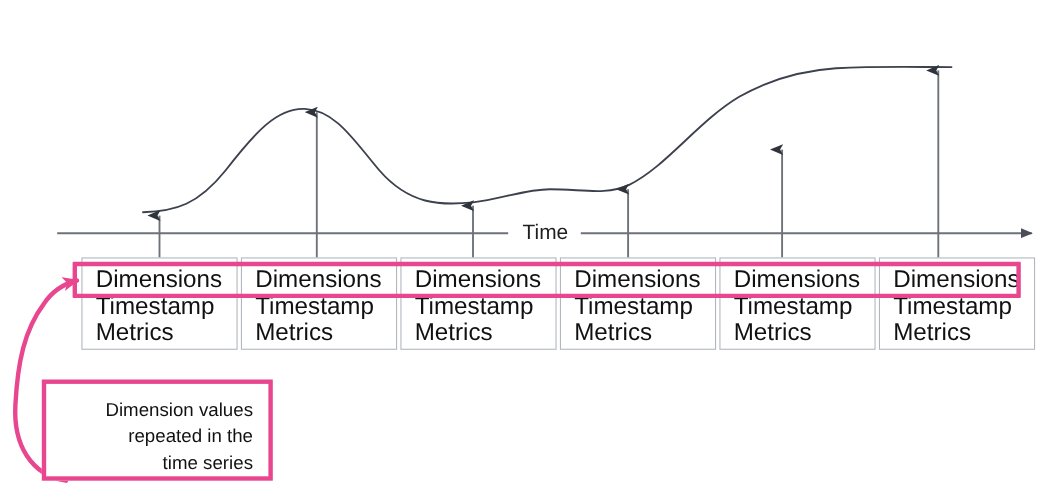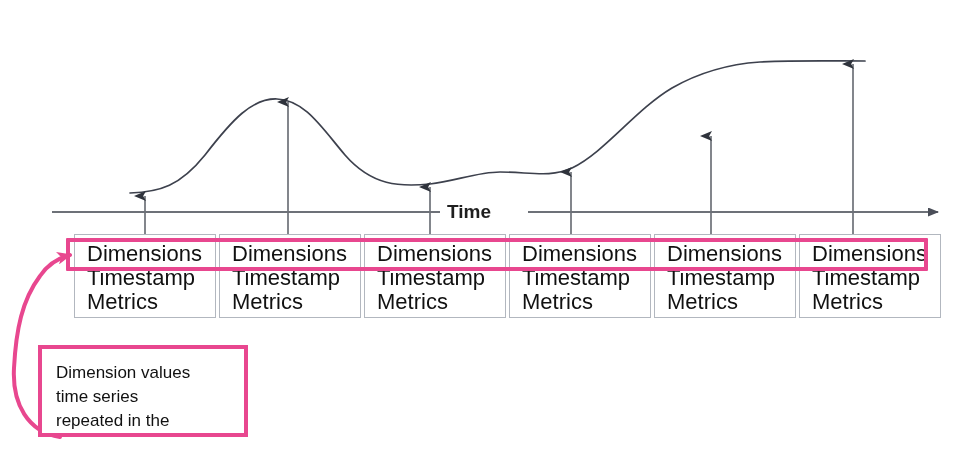--- a/index.html
+++ b/index.html
@@ -59,20 +59,21 @@
     border: 4px solid #e8478f;
     background: transparent;
     border-radius: 1px;
   }
   .callout-box {
     position: absolute;
     box-sizing: border-box;
     border: 4px solid #e8478f;
     background: #ffffff;
     padding: 12px 14px;
+    text-align: right;
   }
   .callout-line {
     font-size: 17px;
     line-height: 24px;
     color: #111111;
     white-space: nowrap;
     font-family: "Liberation Sans", sans-serif;
   }
 </style>
 </head>
@@ -107,21 +108,21 @@
              C 800,60 835,61 865,61" fill="none" stroke="#3d414d" stroke-width="1.7" stroke-linecap="round" stroke-linejoin="round"></path>
 
     <line x1="145" y1="236" x2="145" y2="196" stroke="#6d7178" stroke-width="1.7" marker-end="url(#tick-arrow)"></line>
     <line x1="288" y1="236" x2="288" y2="102" stroke="#6d7178" stroke-width="1.7" marker-end="url(#tick-arrow)"></line>
     <line x1="430" y1="236" x2="430" y2="187" stroke="#6d7178" stroke-width="1.7" marker-end="url(#tick-arrow)"></line>
     <line x1="571" y1="236" x2="571" y2="172" stroke="#6d7178" stroke-width="1.7" marker-end="url(#tick-arrow)"></line>
     <line x1="711" y1="236" x2="711" y2="136" stroke="#6d7178" stroke-width="1.7" marker-end="url(#tick-arrow)"></line>
     <line x1="853" y1="236" x2="853" y2="64" stroke="#6d7178" stroke-width="1.7" marker-end="url(#tick-arrow)"></line>
   </svg>
 
-  <div class="axis-label" style="left:440px; top:202px;font-weight:bold;">Time</div>
+  <div class="axis-label" style="left:468px; top:202px;">Time</div>
 
   <div class="record-box" style="left:74px; top:234px; width:142px; height:84px;">
     <div class="record-line">Dimensions</div>
     <div class="record-line">Timestamp</div>
     <div class="record-line">Metrics</div>
   </div>
 
   <div class="record-box" style="left:219px; top:234px; width:142px; height:84px;">
     <div class="record-line">Dimensions</div>
     <div class="record-line">Timestamp</div>
@@ -155,17 +156,17 @@
   <div class="pink-highlight" style="left:66px; top:238px; width:862px; height:33px;"></div>
 
   <svg class="layer" viewBox="0 0 964 450">
     <path d="M 60,437 C 28,432 12,404 14,368
              C 16,330 22,300 40,276
              C 48,264 58,258 70,255" fill="none" stroke="#e8478f" stroke-width="4" stroke-linecap="round" marker-end="url(#pink-arrow)"></path>
   </svg>
 
   <div class="callout-box" style="left:38px; top:345px; width:210px; height:92px;">
     <div class="callout-line">Dimension values</div>
+    <div class="callout-line">repeated in the</div>
     <div class="callout-line">time series</div>
-    <div class="callout-line">repeated in the</div>
   </div>
 
 </div>
 
 </body></html>

